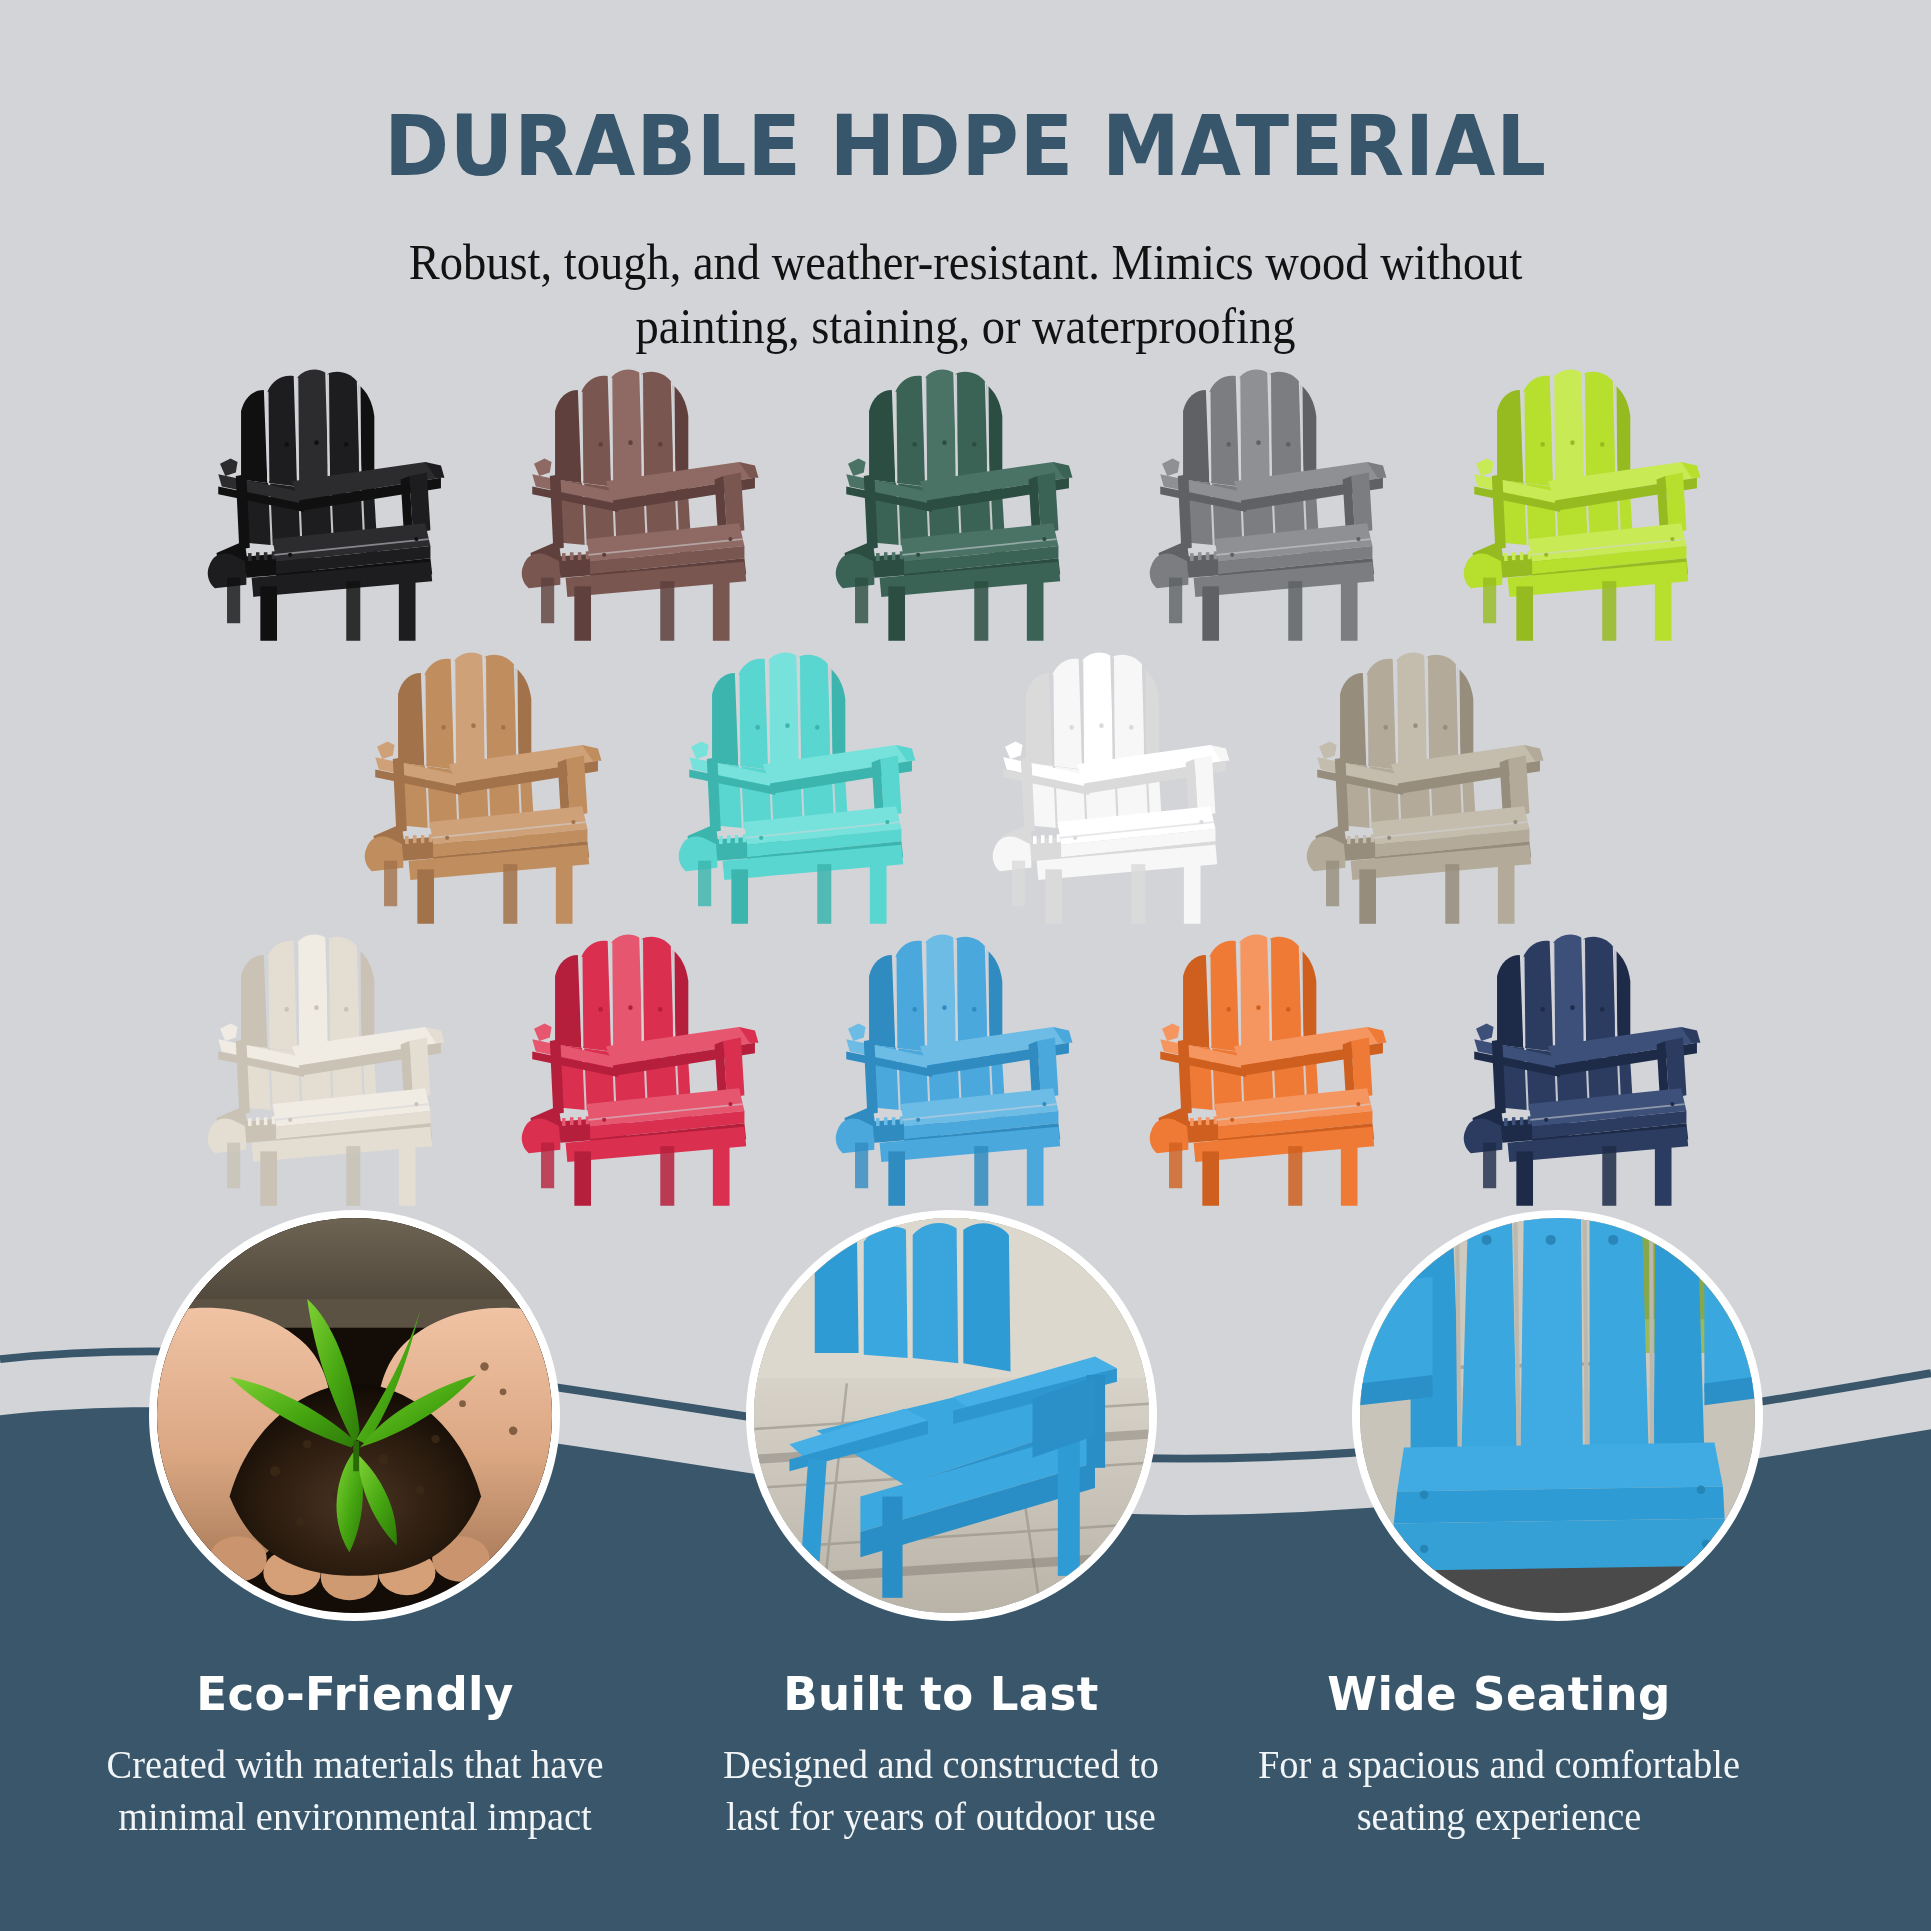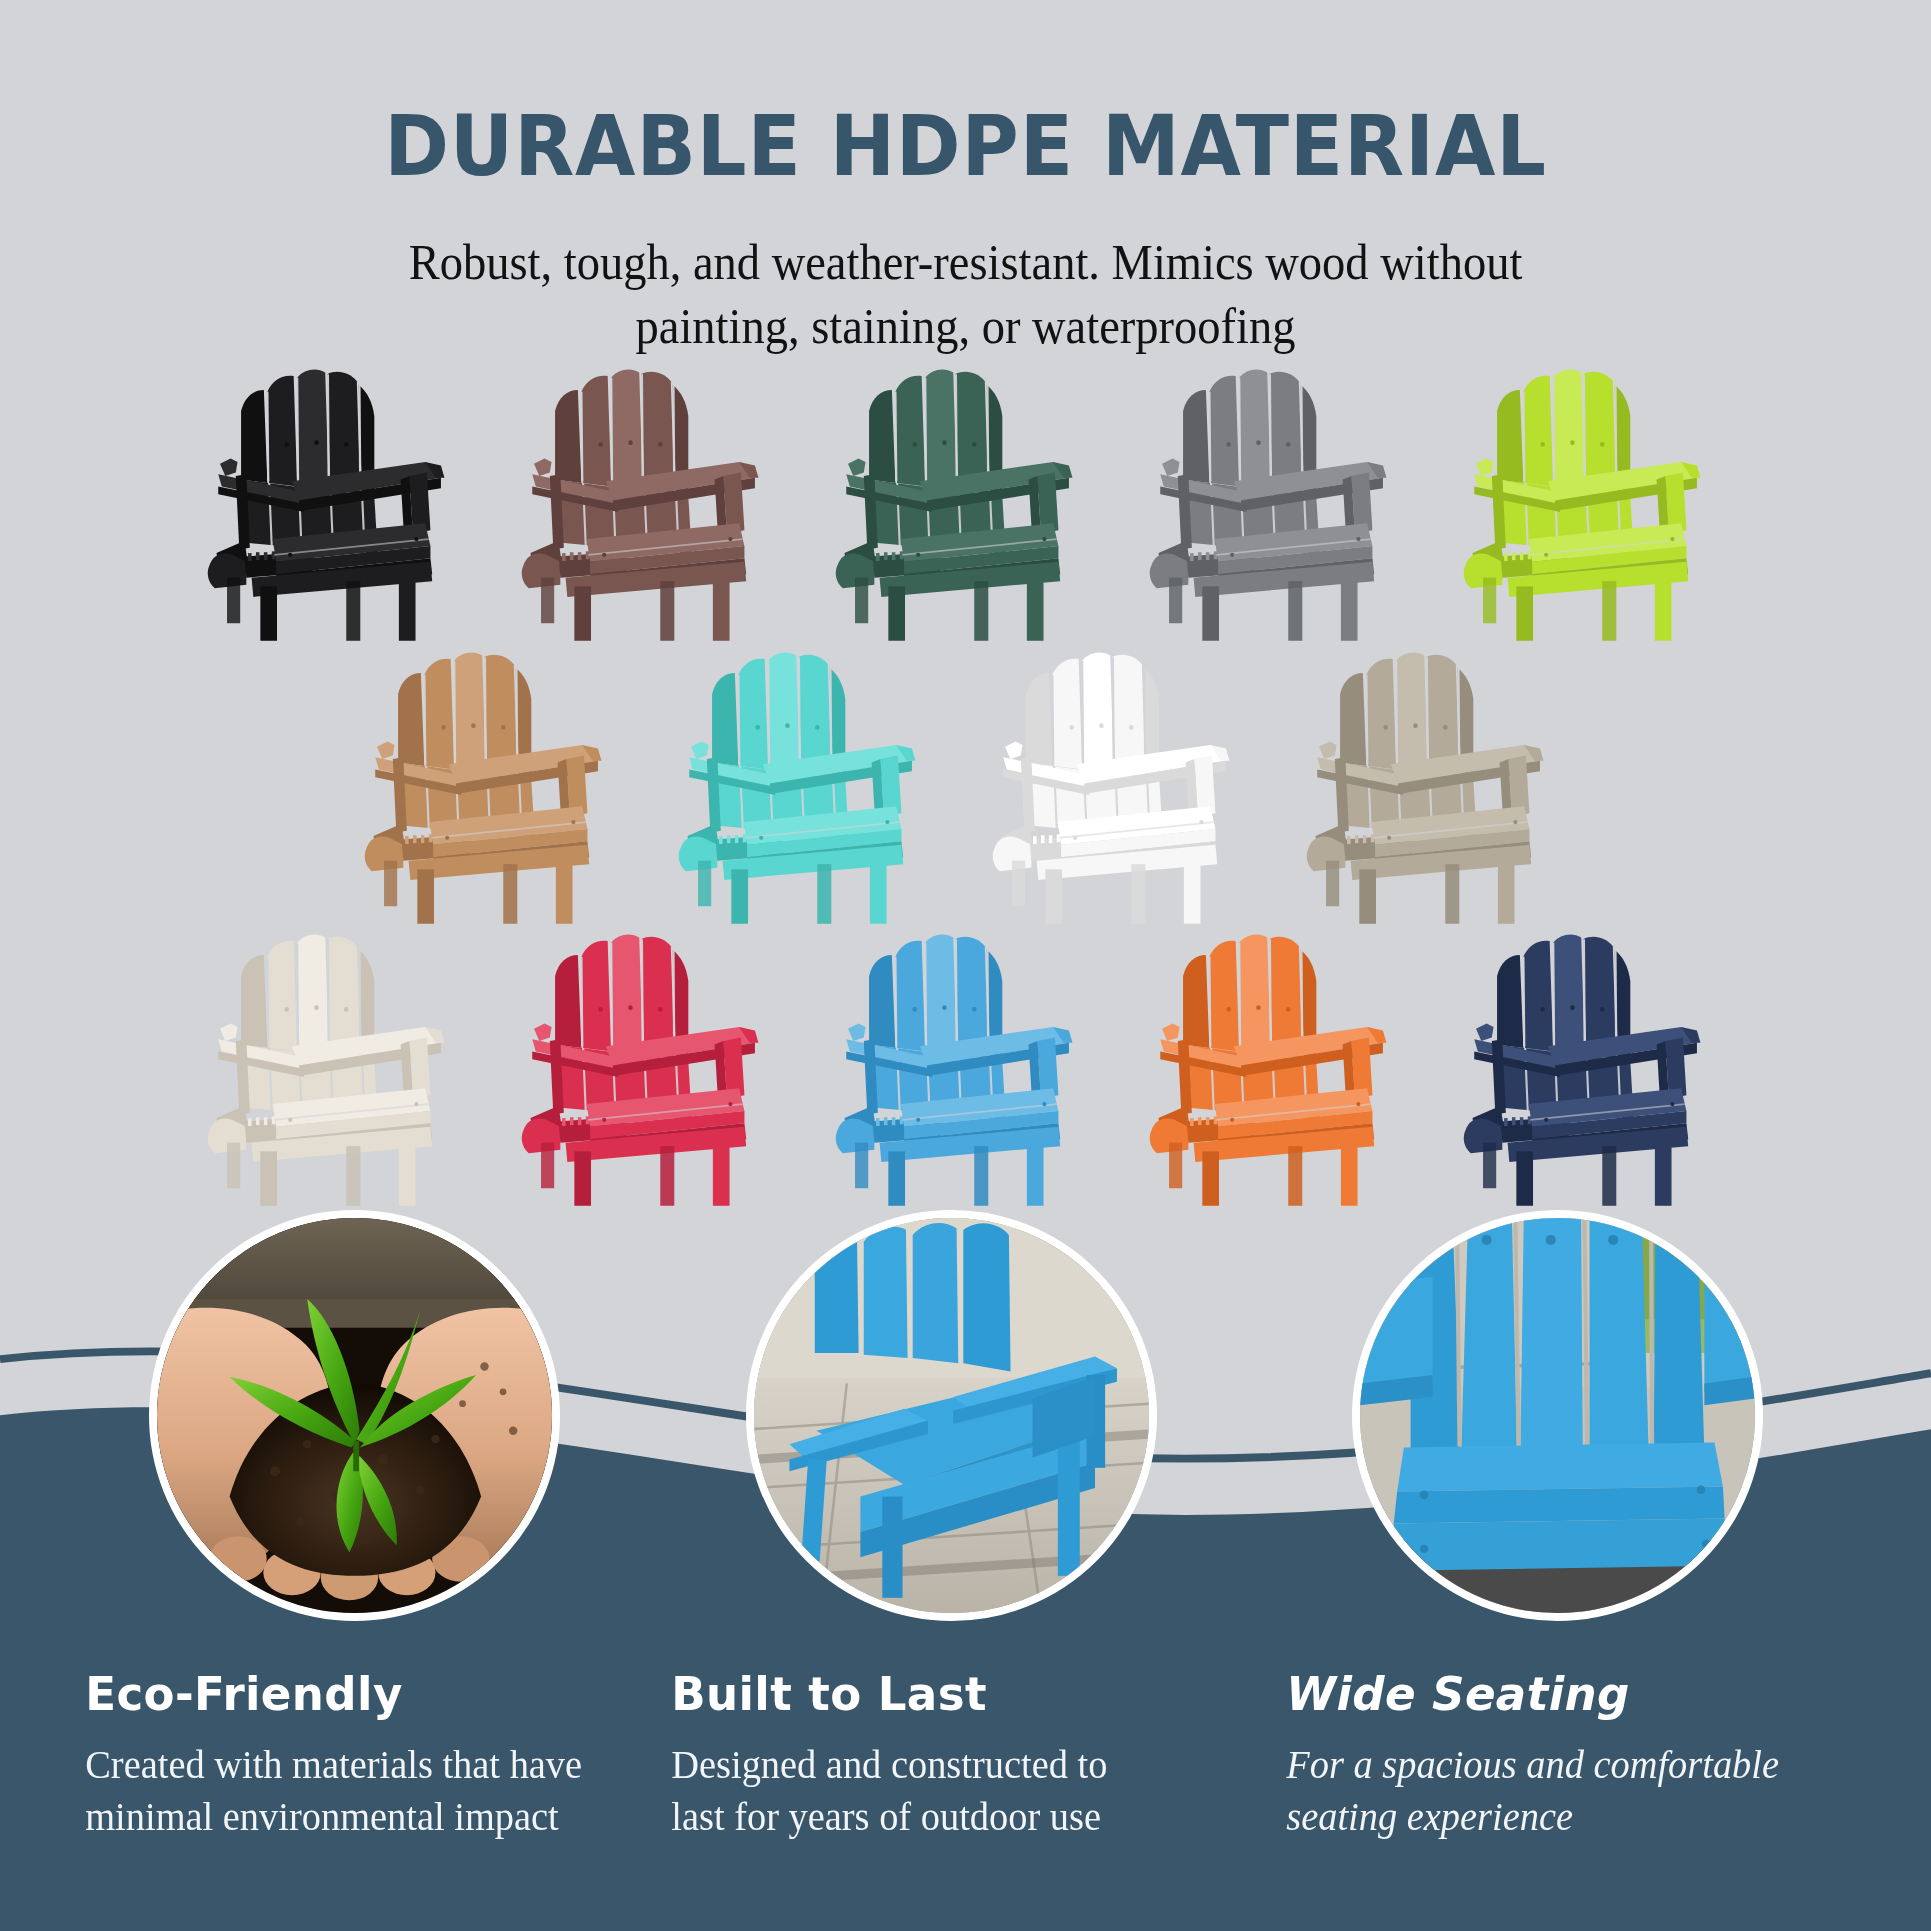--- a/index.html
+++ b/index.html
@@ -65,25 +65,25 @@
     overflow:hidden;
     background:#888;
   }
   #circle-1{ left:149px; top:1210px; }
   #circle-2{ left:746px; top:1210px; }
   #circle-3{ left:1352px; top:1210px; }
   .circle .photo{ position:absolute; inset:0; }
 
   
   .feature{
-    position:absolute; width:562px; color:#ffffff;
+    position:absolute; width:562px; text-align:center; color:#ffffff;
   }
   #feature-1{ left:74px;  top:1666px; }
   #feature-2{ left:660px; top:1666px; }
-  #feature-3{ left:1275px;top:1666px;font-style:italic; }
+  #feature-3{ left:1218px;top:1666px; }
   .feature .f-title{
     font-family:"DejaVu Sans", sans-serif;
     font-weight:700;
     font-size:47px;
     letter-spacing:0.4px;
     color:#ffffff;
     margin-bottom:17.6px;
     transform:scaleX(0.96);
   }
   .feature .f-desc{

